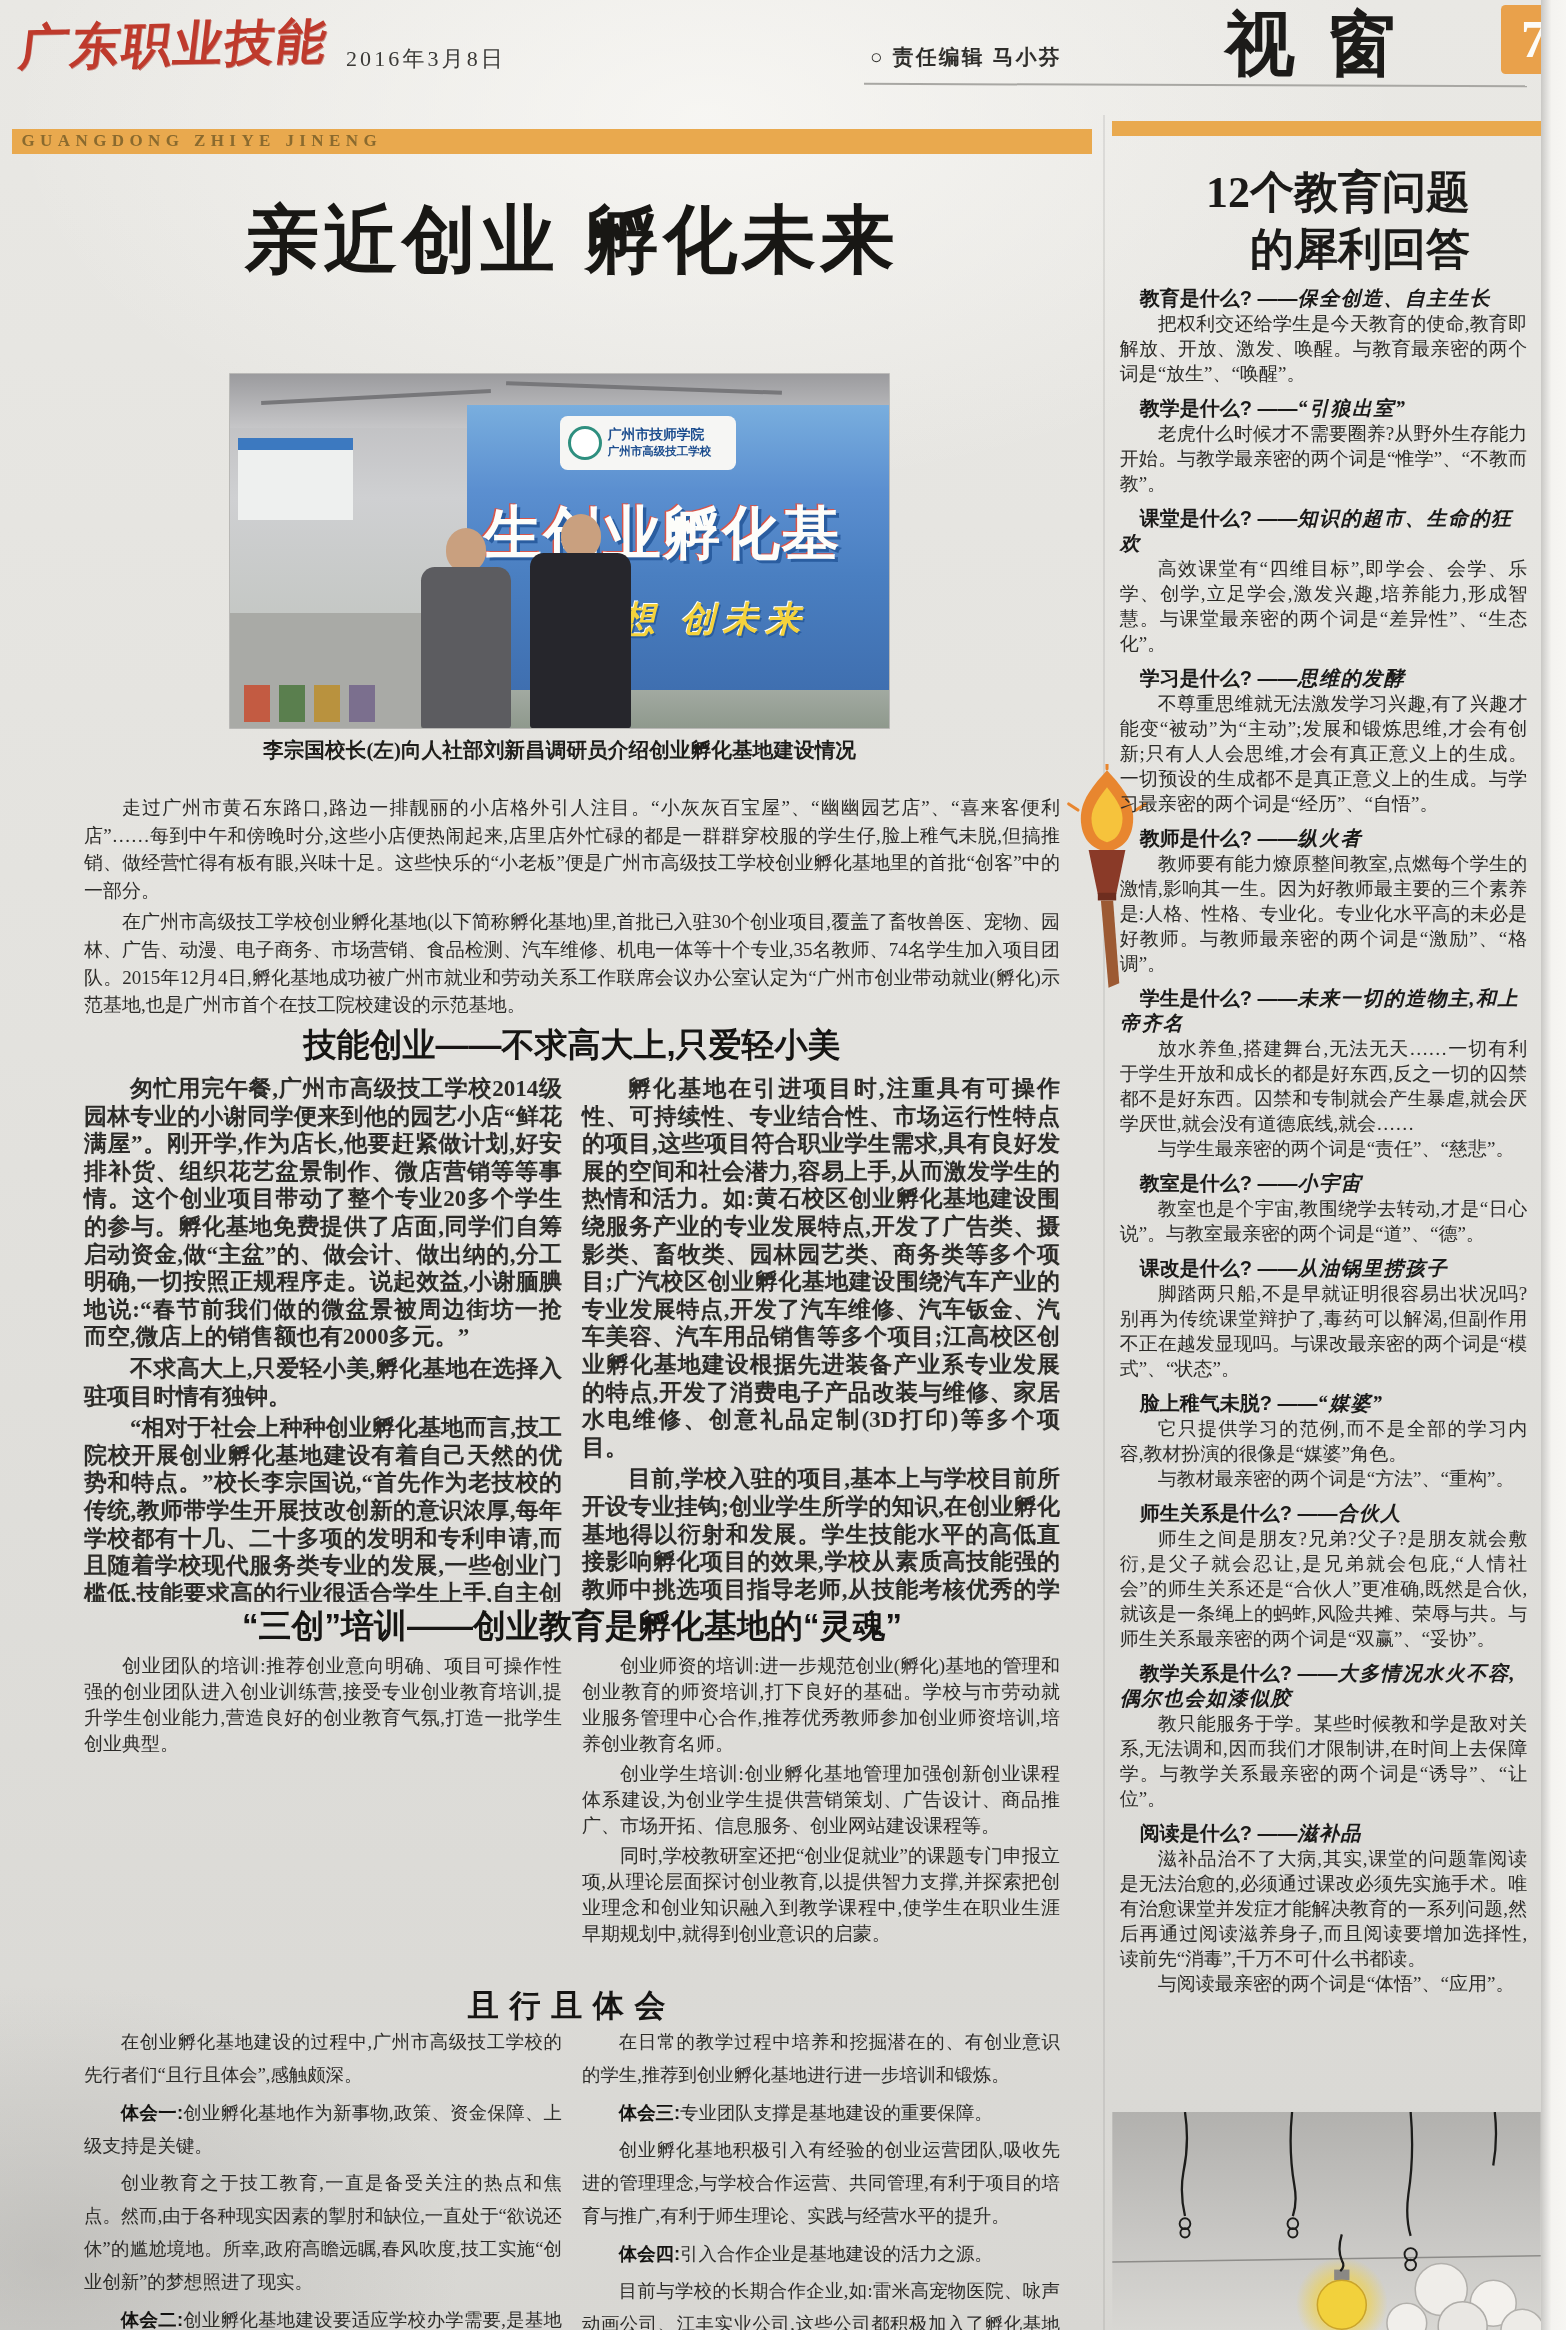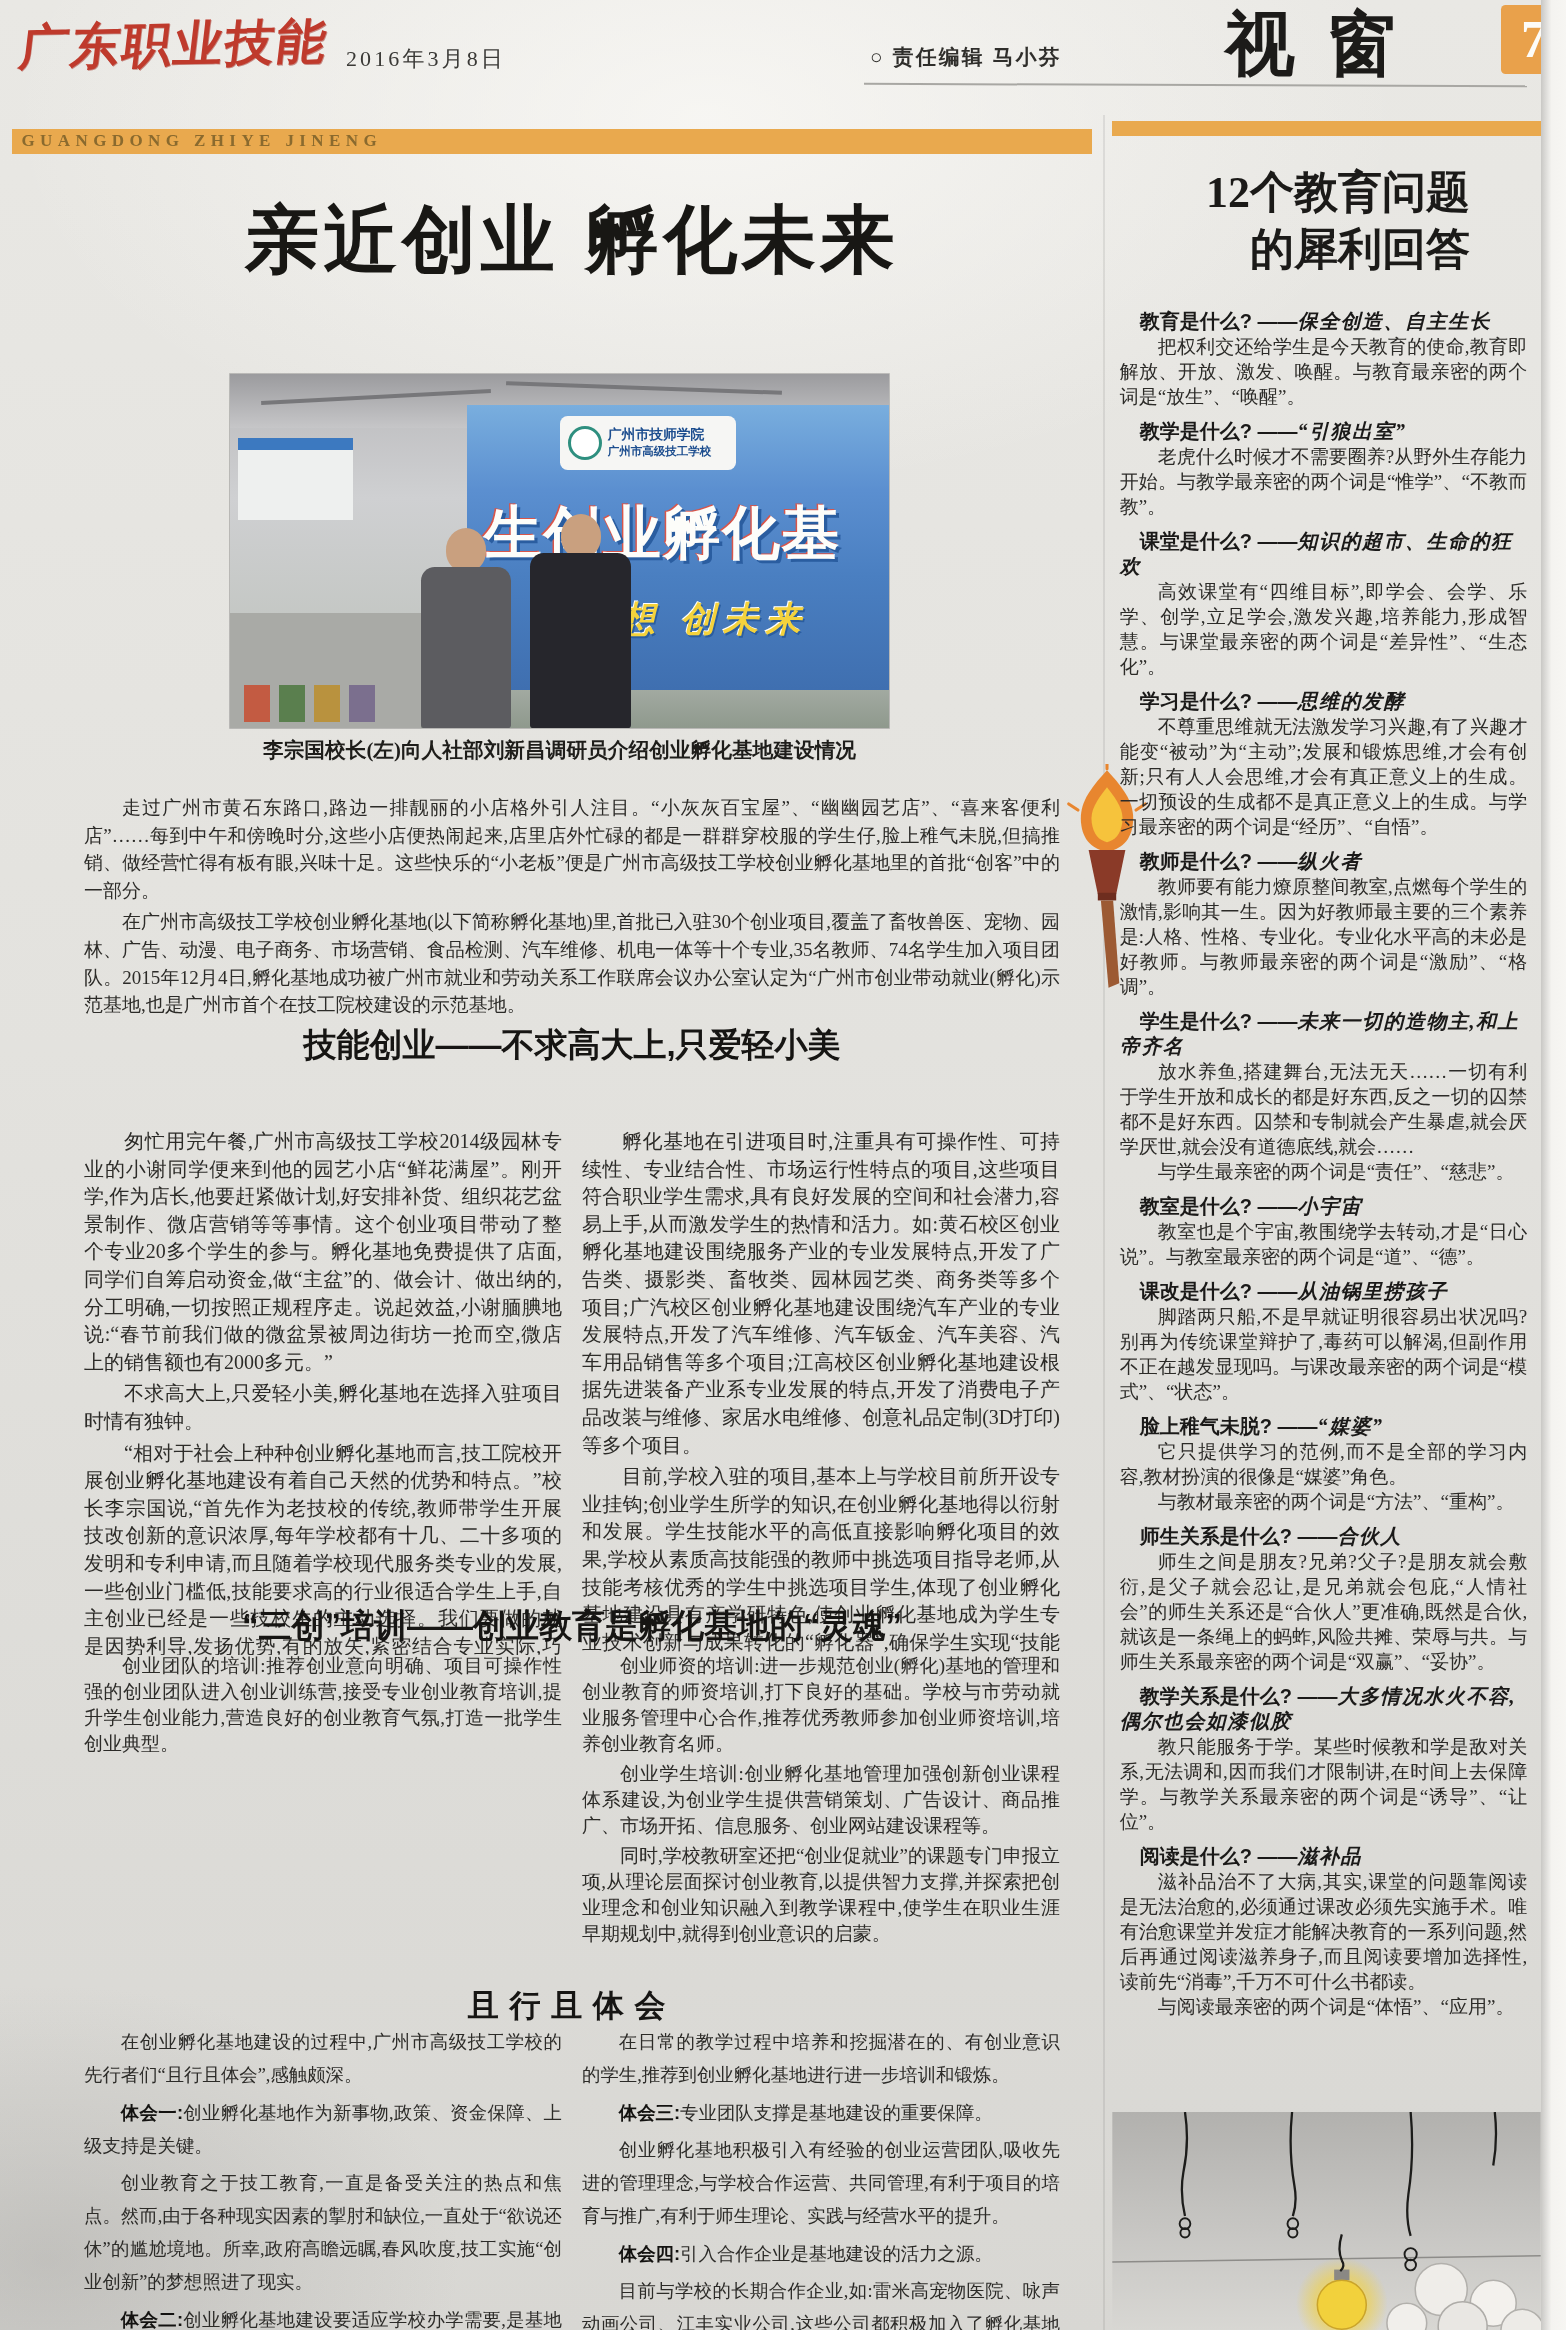--- a/index.html
+++ b/index.html
@@ -65,35 +65,35 @@
 
   #lead{top:790px;font-size:19px;line-height:27.6px;text-align:justify;}
   .para{margin:4px;text-indent:2em;}
   .s-head{text-align:center;font-weight:900;color:#161513;}
   #h-sec0{top:1023px;font-size:33px;}
   #h-sec1{top:1604px;font-size:33px;}
   #h-sec2{top:1985px;font-size:31px;letter-spacing:10.7px;}
   .cols{overflow:hidden;}
   .col{position:absolute;top:0;width:486px;text-align:justify;}
   .col-r{left:498px;}
-  #cols0{top:1124px;height:531px;font-size:20px;line-height:27.6px;}
+  #cols0{top:1071px;height:531px;font-size:23px;line-height:27.6px;font-weight:bold;}
   #cols1{top:1649px;height:334px;font-size:19px;line-height:26px;}
   #cols2{top:2022px;height:309px;font-size:18.4px;line-height:33px;text-decoration:underline;}
   .cols .col{height:100%;}
   .para b{font-family:"Liberation Sans","DejaVu Sans",sans-serif;color:#131210;}
   .signature{text-align:right;padding-right:7.7px;font-weight:bold;}
 
   
   #torch{left:1058px;top:764px;width:98px;height:230px;}
 
   
   #sidebar{left:1112px;top:121px;width:429px;height:2209px;overflow:hidden;}
   #sb-bar{width:429px;height:15.3px;background:#e9a94e;}
   #sb-title{margin-top:27.6px;padding-right:71px;text-align:right;font-size:44px;line-height:57px;font-weight:900;color:#1b1a18;}
-  #sb-items{margin-top:31px;padding:0 13.8px 0 7.7px;font-size:19px;line-height:25px;color:#2c2b28;}
+  #sb-items{margin-top:8px;padding:0 13.8px 0 7.7px;font-size:19px;line-height:25px;color:#2c2b28;}
   .sb-item{margin-bottom:10px;}
   .sb-q{font-family:"Liberation Sans","DejaVu Sans",sans-serif;font-weight:bold;font-size:20px;color:#1a1918;text-indent:1em;}
   .sb-q .q-a{font-family:"Liberation Serif","DejaVu Serif",serif;font-style:italic;font-weight:600;letter-spacing:1.5px;}
   .sb-body p{margin:0;text-indent:2em;text-align:justify;}
   #sb-photo{position:absolute;left:0;bottom:0;width:429px;height:218px;}
 </style>
 </head>
 <body>
 
 <div id="page">

